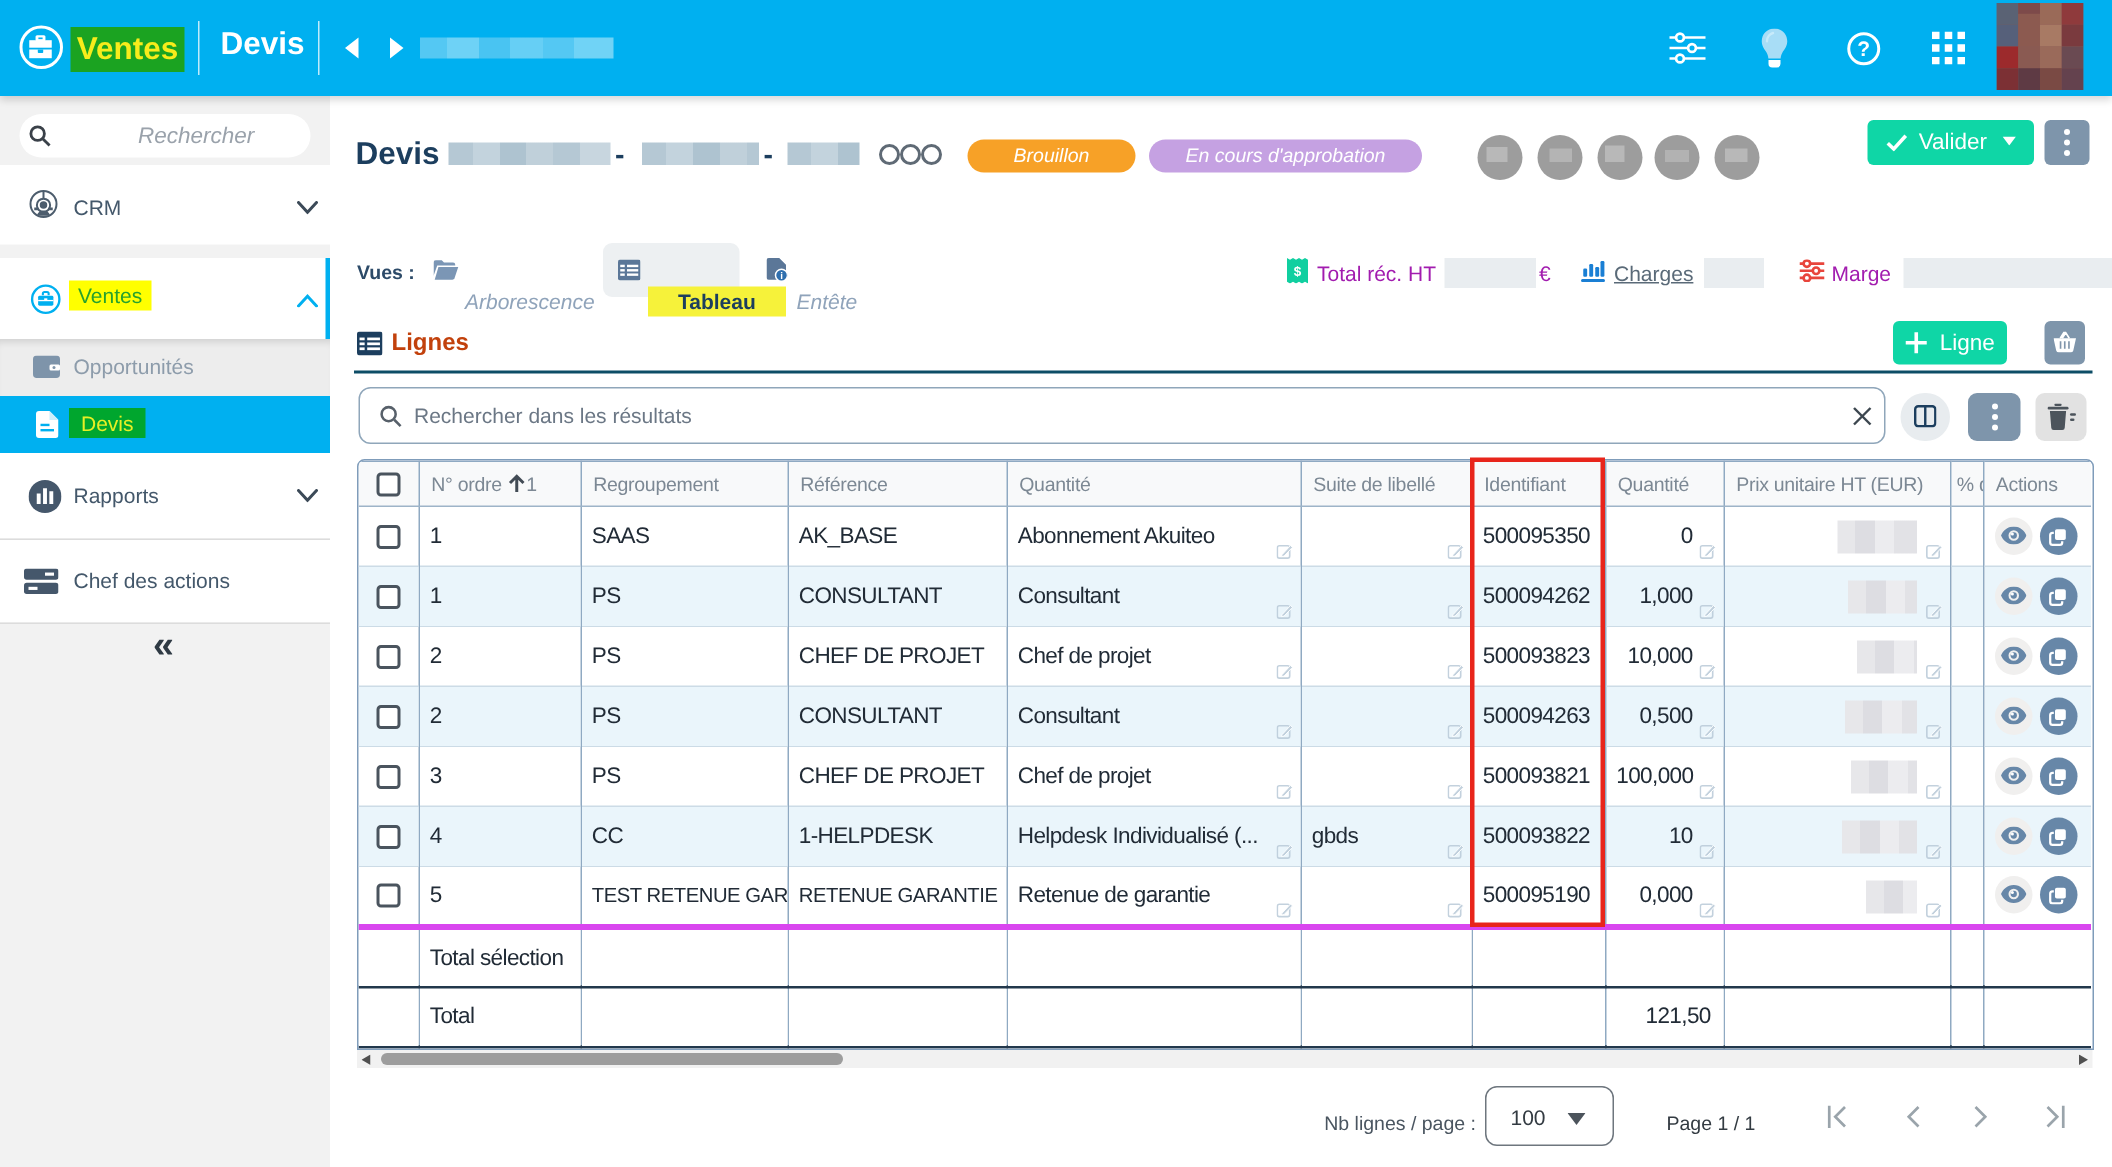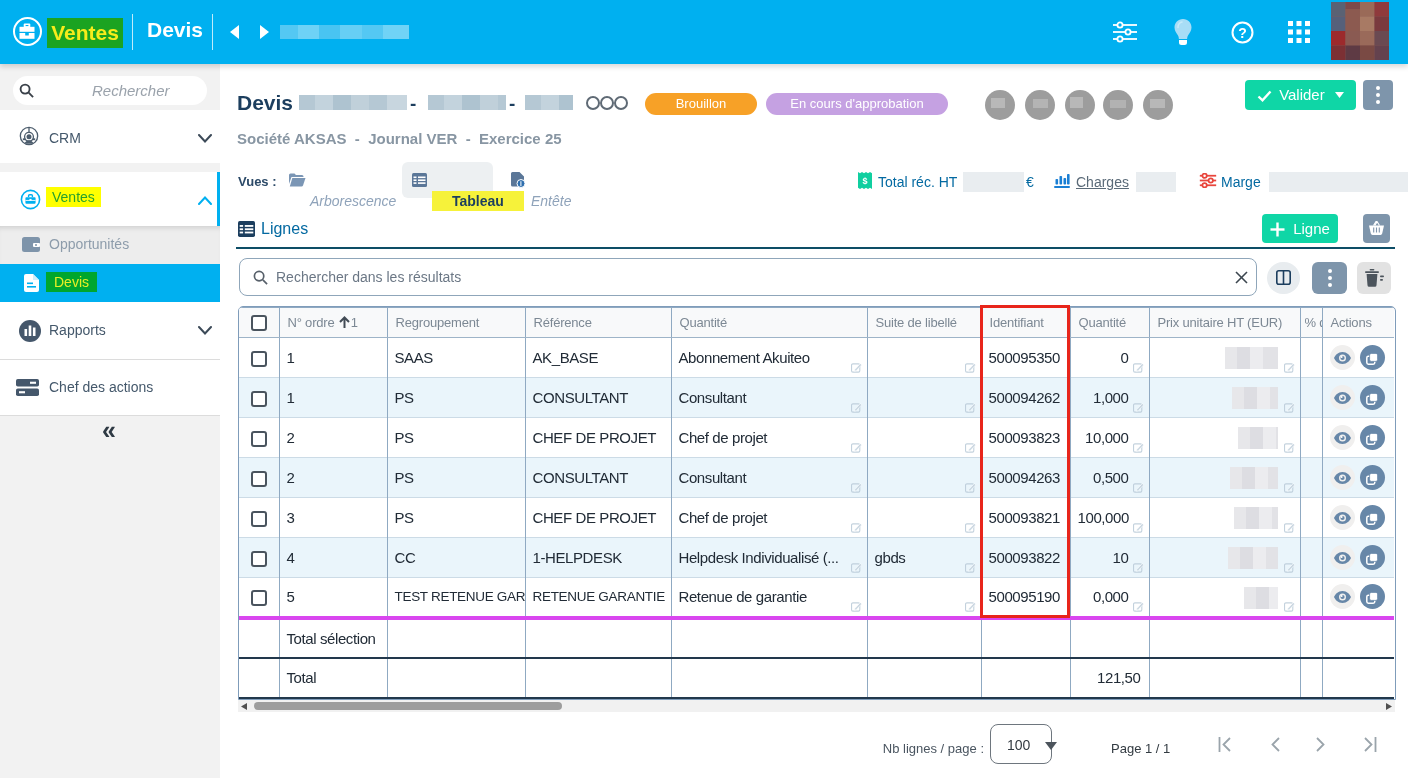--- a/index.html
+++ b/index.html
@@ -22,35 +22,35 @@
 .sb-row { position:absolute; left:0; width:220px; background:#fff; }
 .sb-label { position:absolute; left:49px; font-size:14px; color:#44586b; }
 .sb-chev { position:absolute; left:198px; }
 .ventes-bar { position:absolute; left:217px; top:110px; width:4px; height:54px; background:#00b0f0; }
 .hl-yellow { background:#ffff00; color:#27a22c; padding:2px 6px; font-weight:normal; }
 .hl-green  { background:#00a62e; color:#e7ef25; padding:2px 8px; }
 
 
 .main { position:absolute; left:220px; top:62px; width:1188px; height:716px; background:#fff; }
 .title { position:absolute; left:17px; top:29px; font-size:21px; font-weight:bold; color:#1c3e5e; }
-.pill { position:absolute; height:22px; border-radius:11px; color:#fff; font-size:13px; text-align:center; line-height:22px; }
+.pill { position:absolute; height:22px; border-radius:11px; color:#fff; font-size:13px; text-align:center; line-height:22px;font-style:italic; }
 .redact { background:linear-gradient(90deg,#b5c8d4 0 16px,#c3d3dd 0 34px,#aec3d0 0 52px,#c0d0da 0 70px,#b5c8d4 0 88px,#c8d6df 0 110px,#b5c8d4 0 200px); }
 .gcirc { position:absolute; top:28px; width:30px; height:30px; border-radius:50%; background:#9d9d9d; overflow:hidden; }
 .subtitle { position:absolute; left:17px; top:68px; font-size:15px; font-weight:bold; color:#8896a3; }
 .btn-green { position:absolute; background:#0fd6a6; border-radius:4px; color:#fff; }
 .btn-slate { position:absolute; background:#7e95ab; border-radius:4px; }
 
 
 .vues-label { position:absolute; left:18px; top:112px; font-size:13px; font-weight:bold; color:#2c4a68; }
 .tab { position:absolute; top:111px; font-size:14px; font-style:italic; color:#8fa3ba;margin-top:20px; }
-.metric { position:absolute; top:112px; font-size:14px; color:#0369a1; }
+.metric { position:absolute; top:112px; font-size:14px; color:#a21caf; }
 .mredact { position:absolute; top:110px; height:20px; background:#e9edf0; }
 
 
-.lignes-title { position:absolute; left:18px; top:158px; font-size:16px; font-weight:normal; color:#0369a1; }
+.lignes-title { position:absolute; left:18px; top:158px; font-size:16px; font-weight:bold; color:#c2410c; }
 .lignes-rule { position:absolute; left:16px; top:185px; width:1159px; height:2px; background:#0d4d66; }
 
 
 .res-search { position:absolute; left:19px; top:196px; width:1018px; height:38px; border:1.5px solid #8fa6ba; border-radius:8px; background:#fff; }
 
 
 .tbl { position:absolute; left:18px; top:243px; width:1157px; border-collapse:collapse; table-layout:fixed; font-size:15px; color:#212b36; }
 .tbl th { height:30px; font-weight:normal; font-size:13px; letter-spacing:-0.2px; color:#7c8894; text-align:left; padding:0 0 0 8px; border:1px solid #8fa9c2; border-bottom:1px solid #9eb4c8; background:#f8f9fa; white-space:nowrap; overflow:hidden; }
 .tbl td { height:40px; padding:0 0 0 7px; font-size:15px; letter-spacing:-0.4px; border-left:1px solid #8fa9c2; border-right:1px solid #8fa9c2; border-top:1px solid #ccdbe6; white-space:nowrap; overflow:hidden; position:relative; }
 .tbl tr.alt td { background:#eaf5fb; }
@@ -283,21 +283,20 @@
       </svg>Valider
     <svg style="vertical-align:2px;margin-left:6px" width="9" height="6" viewBox="0 0 9 6" fill="#fff">
         <path d="M0 0 L9 0 L4.5 6 Z"></path>
       </svg>
   </div>
   <div class="btn-slate" style="left:1143px;top:18px;width:30px;height:30px">
     <div class="abs" style="left:13px;top:6px;width:4px;height:4px;border-radius:50%;background:#fff"></div>
     <div class="abs" style="left:13px;top:13px;width:4px;height:4px;border-radius:50%;background:#fff"></div>
     <div class="abs" style="left:13px;top:20px;width:4px;height:4px;border-radius:50%;background:#fff"></div>
   </div>
-  <div class="subtitle">Société AKSAS&nbsp; -&nbsp; Journal VER&nbsp; -&nbsp; Exercice 25</div>
 
   <div class="vues-label">Vues :</div>
   <div class="abs" style="left:182px;top:100px;width:91px;height:36px;background:#edf0f2;border-radius:6px"></div>
   <svg class="abs" style="left:69px;top:111px" width="17" height="14" viewBox="0 0 17 14" fill="#7b96b5">
       <path d="M0 2a1.5 1.5 0 0 1 1.5-1.5h4L7 2h6a1.5 1.5 0 0 1 1.5 1.5V4H2.5L0 11z"></path>
       <path d="M3.3 5h13.2L14 12.5a1.5 1.5 0 0 1-1.4 1H.8z"></path>
     </svg>
   <div class="tab" style="left:90px">Arborescence</div>
   <svg class="abs" style="left:192px;top:111px" width="15" height="14" viewBox="0 0 15 14" fill="#5b7798">
       <rect width="15" height="14" rx="1.5"></rect>
@@ -675,21 +674,21 @@
     <svg class="abs" style="left:3px;top:3px" width="6" height="7" viewBox="0 0 6 7" fill="#505050">
         <path d="M6 0 L0 3.5 L6 7 Z"></path>
       </svg>
     <div class="hthumb"></div>
     <svg class="abs" style="right:3px;top:3px" width="6" height="7" viewBox="0 0 6 7" fill="#505050">
         <path d="M0 0 L6 3.5 L0 7 Z"></path>
       </svg>
   </div>
 
   <div class="pag" style="left:540px;width:224px;text-align:right;top:679px">Nb lignes / page :</div>
-  <div class="abs" style="left:770px;top:662px;width:62px;height:40px;border:1px solid #6e767e;border-radius:8px">
+  <div class="abs" style="left:770px;top:662px;width:86px;height:40px;border:1px solid #6e767e;border-radius:8px">
     <div class="abs" style="left:16px;top:12px;font-size:14px;color:#333b42">100</div>
     <svg class="abs" style="left:54px;top:17px" width="12" height="8" viewBox="0 0 12 8" fill="#4c545c">
         <path d="M0 0 L12 0 L6 8 Z"></path>
       </svg>
   </div>
   <div class="pag" style="left:891px;top:679px;color:#333b42">Page 1 / 1</div>
   <svg class="abs" style="left:998px;top:675px" width="15" height="15" viewBox="0 0 15 15" fill="none" stroke="#9aa4ab" stroke-width="1.8">
       <line x1="1.5" y1="0" x2="1.5" y2="15"></line>
       <path d="M12 1 L5.5 7.5 L12 14"></path>
     </svg>

